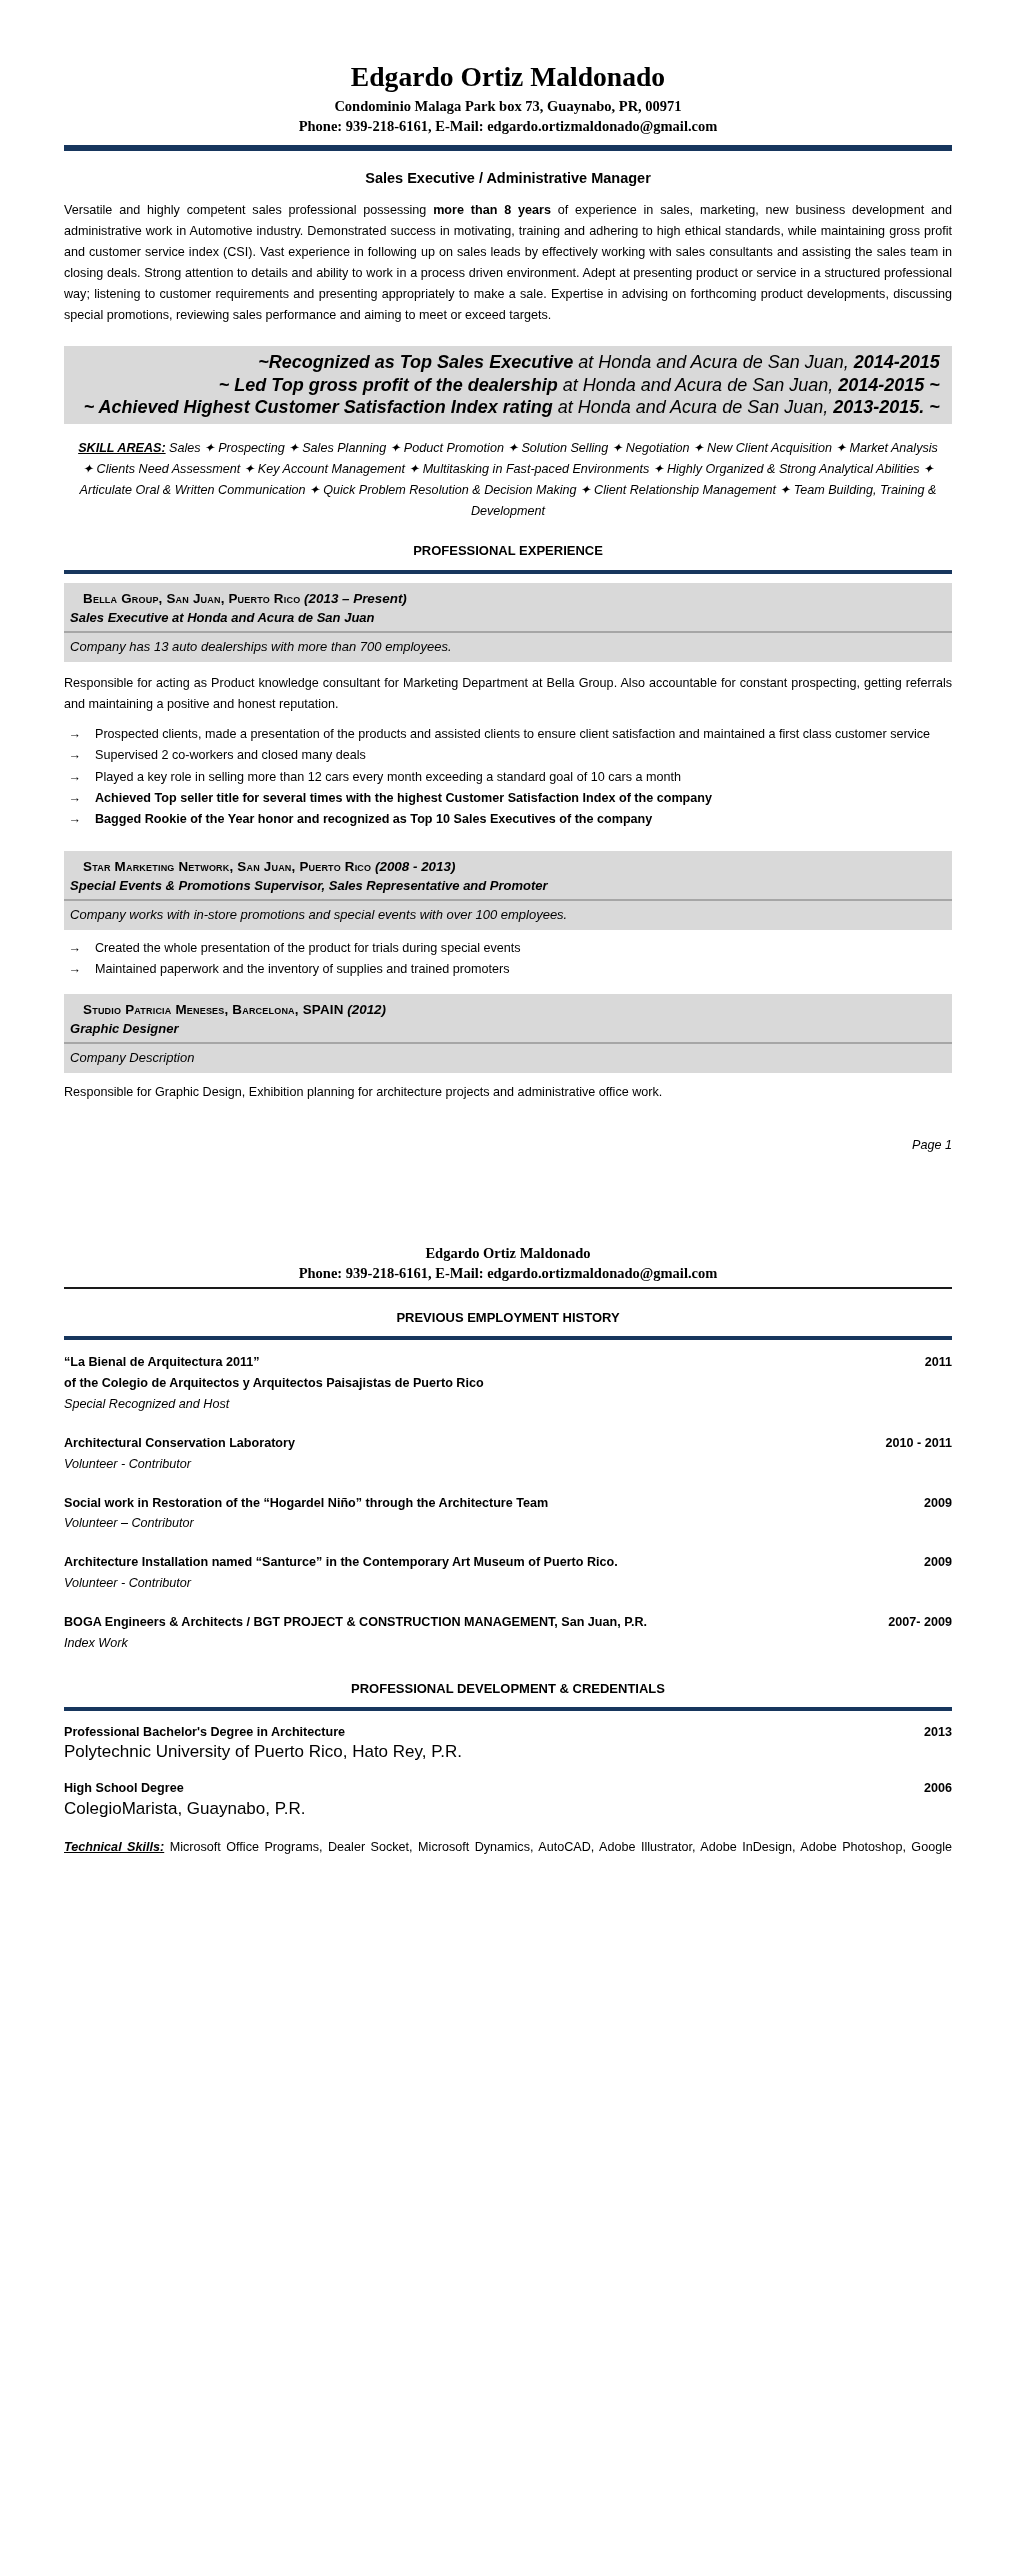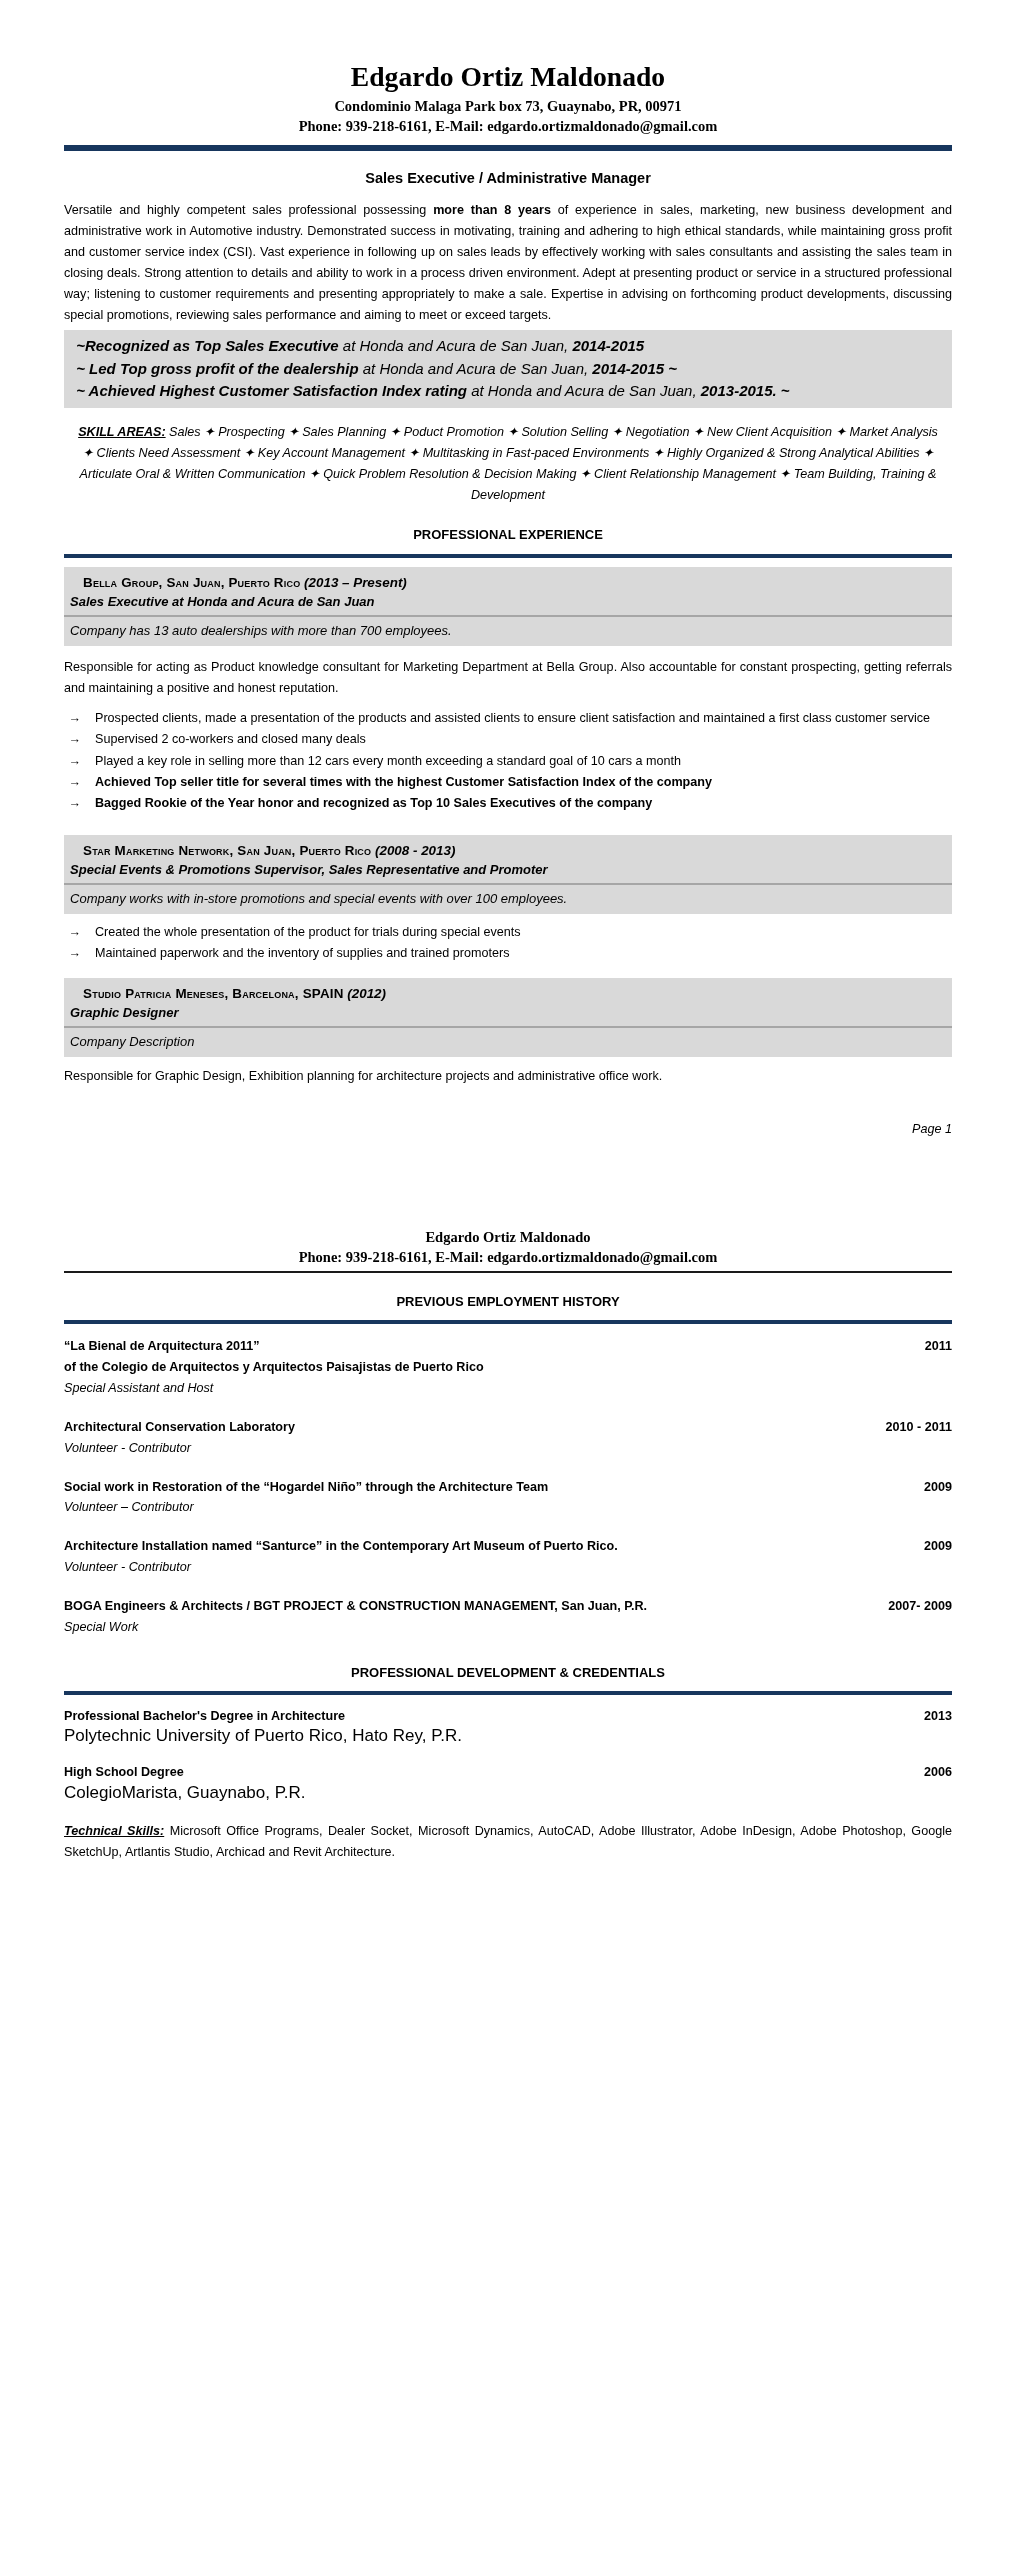--- a/index.html
+++ b/index.html
@@ -15,22 +15,22 @@
 
   
   .p1-name   { margin-top:61px; text-align:center; font-family:"Liberation Serif", serif; font-weight:700; font-size:27.6px; line-height:32px; }
   .p1-addr   { margin-top:3.1px;  text-align:center; font-family:"Liberation Serif", serif; font-weight:700; font-size:14.5px; line-height:20px; }
   .p1-phone  { text-align:center; font-family:"Liberation Serif", serif; font-weight:700; font-size:14.5px; line-height:20px; }
   .rule-thick{ margin-top:9.2px; height:5.4px; background:var(--navy); }
   .p1-title  { margin-top:17px; text-align:center; font-weight:700; font-size:14.5px; line-height:20px; }
 
   .summary   { margin:12.2px 0 0 0; text-align:justify; font-size:12.6px; line-height:21px; }
 
-  .achv-box  { margin-top:4px; background:var(--boxgray); padding:5.4px 12.2px; text-align:left;
-               font-size:15px; line-height:22.6px; font-style:italic; }
+  .achv-box  { margin-top:20px; background:var(--boxgray); padding:5.4px 12.2px; text-align:right;
+               font-size:18px; line-height:22.6px; font-style:italic; }
   .achv-line .lead { font-weight:700; }
   .achv-line .tail { font-weight:700; }
 
   .skills    { margin:13.8px 7.7px 0 7.7px; text-align:center; font-size:12.6px; line-height:21px; font-style:italic; }
   .skills-label { font-weight:700; text-decoration:underline; }
 
   .sec-heading { margin:20px 0 0 0; text-align:center; font-weight:700; font-size:13px; line-height:18.4px; font-style:normal; }
   .rule-med  { margin-top:9.2px; height:3.8px; background:var(--navy); }
 
   
@@ -165,21 +165,21 @@
     <div class="rule-med"></div>
 
     <div class="entry">
       <div class="entry-row">
         <div class="entry-titles">
           <div>“La Bienal de Arquitectura 2011”</div>
           <div>of the Colegio de Arquitectos y Arquitectos Paisajistas de Puerto Rico</div>
         </div>
         <div class="entry-year">2011</div>
       </div>
-      <div class="entry-role">Special Assistant and Host</div>
+      <div class="entry-role">Special Recognized and Host</div>
     </div>
 
     <div class="entry">
       <div class="entry-row">
         <div class="entry-titles">
             <div>Architectural Conservation Laboratory</div>
           </div>
         <div class="entry-year">2010 - 2011</div>
       </div>
       <div class="entry-role">Volunteer - Contributor</div>
@@ -205,21 +205,21 @@
       <div class="entry-role">Volunteer - Contributor</div>
     </div>
 
     <div class="entry">
       <div class="entry-row">
         <div class="entry-titles">
             <div>BOGA Engineers &amp; Architects / BGT PROJECT &amp; CONSTRUCTION MANAGEMENT, San Juan, P.R.</div>
           </div>
         <div class="entry-year">2007- 2009</div>
       </div>
-      <div class="entry-role">Special Work</div>
+      <div class="entry-role">Index Work</div>
     </div>
 
     <h3 class="sec-heading cred-heading">PROFESSIONAL DEVELOPMENT &amp; CREDENTIALS</h3>
     <div class="rule-med"></div>
 
     <div class="entry" style="margin-top:10.7px">
       <div class="entry-row">
         <div class="entry-titles">
             <div>Professional Bachelor's Degree in Architecture</div>
           </div>

